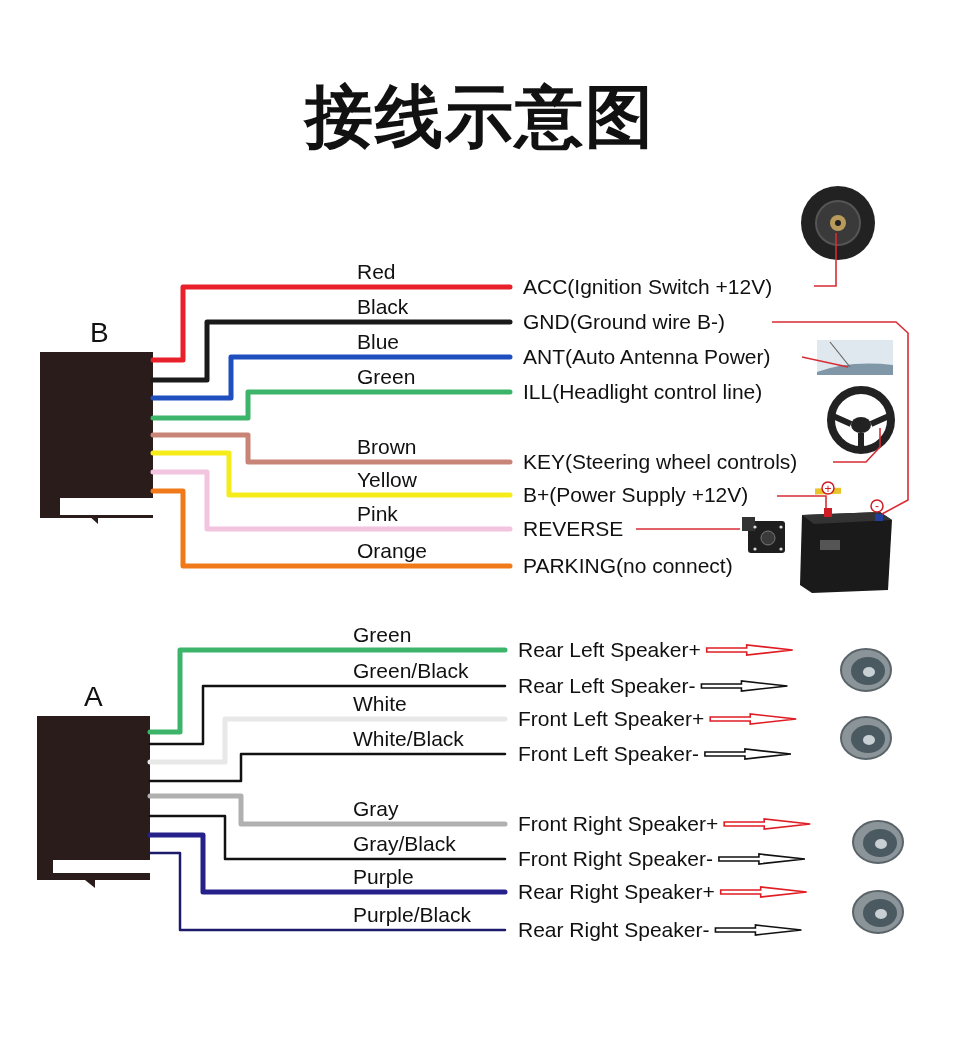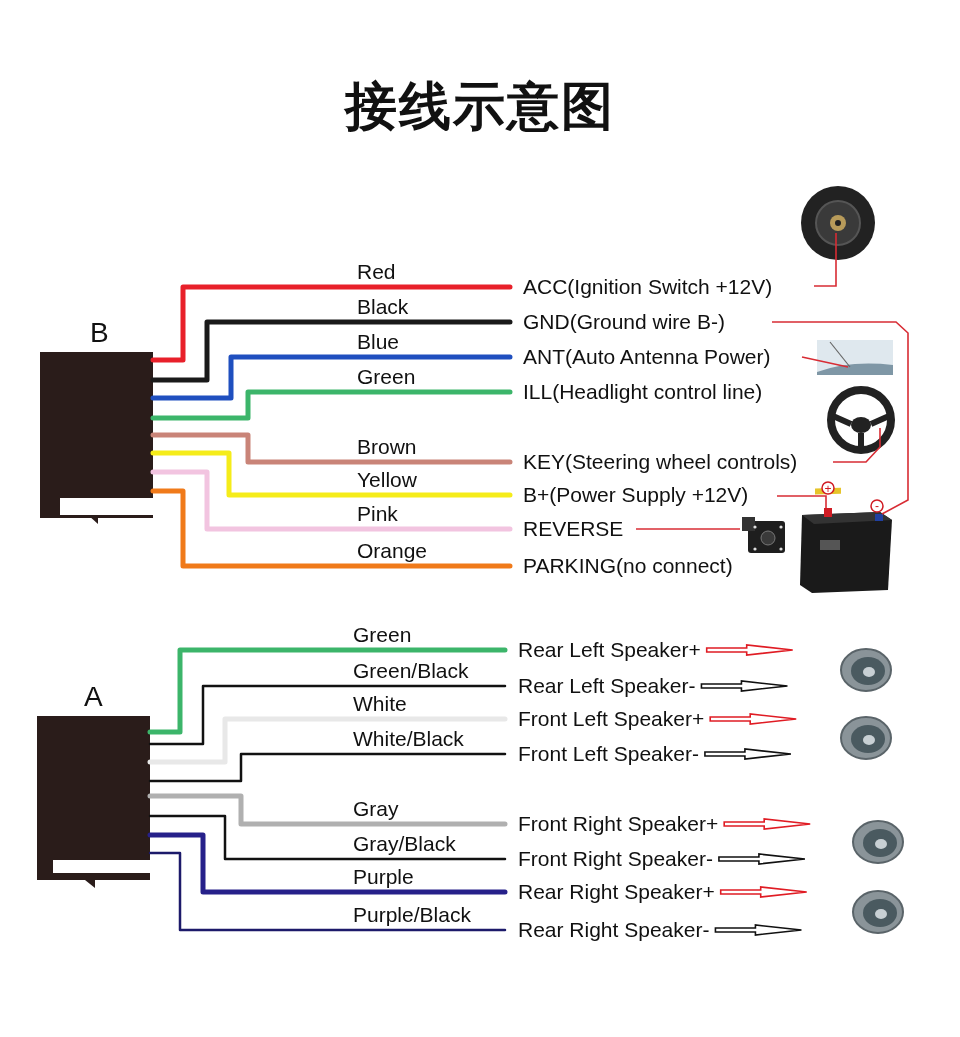--- a/index.html
+++ b/index.html
@@ -1,17 +1,17 @@
 <!DOCTYPE html>
 <html><head>
 <meta charset="utf-8">
 <style>
   html,body{margin:0;padding:0;background:#fff;}
   body{width:960px;height:1037px;position:relative;overflow:hidden;font-family:"Liberation Sans",sans-serif;}
-  .title{position:absolute;left:0;top:72px;width:960px;text-align:center;font-size:52px;font-weight:bold;color:#111;font-family:"DejaVu Sans",sans-serif;letter-spacing:2px;}
+  .title{position:absolute;left:0;top:72px;width:960px;text-align:center;font-size:68px;font-weight:bold;color:#111;font-family:"DejaVu Sans",sans-serif;letter-spacing:2px;}
   svg{position:absolute;left:0;top:0;}
   .lbl{font-family:"Liberation Sans",sans-serif;font-size:21px;fill:#111;}
   .conn{font-family:"Liberation Sans",sans-serif;font-size:28px;fill:#111;}
 </style>
 </head>
 <body>
 
 <div class="title">接线示意图</div>
 
 <svg id="diagram" width="960" height="1037" viewBox="0 0 960 1037" xmlns="http://www.w3.org/2000/svg">

